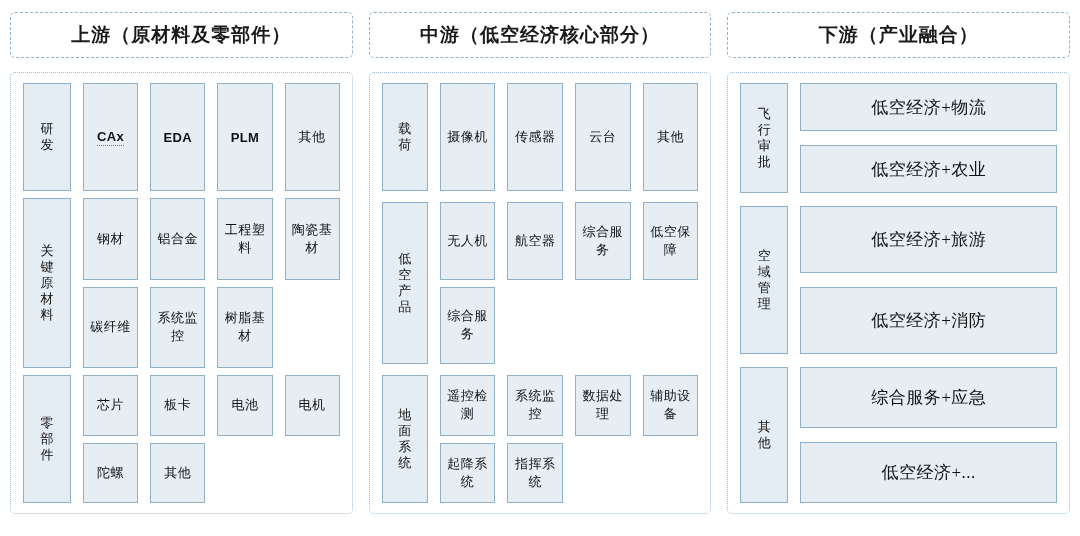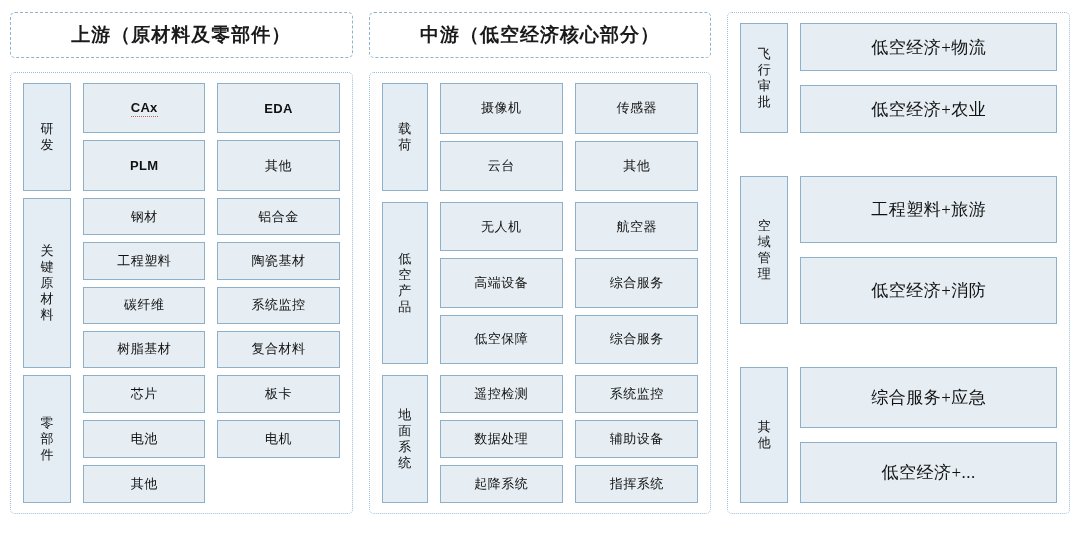--- a/index.html
+++ b/index.html
@@ -77,21 +77,21 @@
     line-height: 1.22;
     padding: 4px 0;
   }
   .vlabel .ch { display: block; }
   .items {
     flex: 1 1 auto;
     display: grid;
     gap: 7px 12px;
     min-width: 0;
   }
-  .items.two-col { grid-template-columns: 1fr 1fr; }
+  .items.two-col { grid-template-columns: 1fr 1fr 1fr 1fr; }
   .items.one-col { grid-template-columns: 1fr; }
   .cell {
     background: #e6eef4;
     border: 1.2px solid #8fb0c9;
     box-sizing: border-box;
     display: flex;
     align-items: center;
     justify-content: center;
     font-size: 13px;
     color: #111;
@@ -170,35 +170,35 @@
           <span class="ch">料</span>
         </div>
         <div class="items two-col">
           <div class="cell">钢材</div>
           <div class="cell">铝合金</div>
           <div class="cell">工程塑料</div>
           <div class="cell">陶瓷基材</div>
           <div class="cell">碳纤维</div>
           <div class="cell">系统监控</div>
           <div class="cell">树脂基材</div>
-          <div class="cell">复合材料</div>
         </div>
       </div>
 
       <div class="group g3">
         <div class="vlabel">
           <span class="ch">零</span>
           <span class="ch">部</span>
           <span class="ch">件</span>
         </div>
         <div class="items two-col">
           <div class="cell">芯片</div>
           <div class="cell">板卡</div>
           <div class="cell">电池</div>
           <div class="cell">电机</div>
+          <div class="cell">陀螺</div>
           <div class="cell">其他</div>
         </div>
       </div>
 
     </div>
   </div>
 
   <div class="column mid">
     <div class="col-title">
       <span>中游（低空经济核心部分）</span>
@@ -221,21 +221,20 @@
       <div class="group g2">
         <div class="vlabel">
           <span class="ch">低</span>
           <span class="ch">空</span>
           <span class="ch">产</span>
           <span class="ch">品</span>
         </div>
         <div class="items two-col">
           <div class="cell">无人机</div>
           <div class="cell">航空器</div>
-          <div class="cell">高端设备</div>
           <div class="cell">综合服务</div>
           <div class="cell">低空保障</div>
           <div class="cell">综合服务</div>
         </div>
       </div>
 
       <div class="group g3">
         <div class="vlabel">
           <span class="ch">地</span>
           <span class="ch">面</span>
@@ -249,20 +248,23 @@
           <div class="cell">辅助设备</div>
           <div class="cell">起降系统</div>
           <div class="cell">指挥系统</div>
         </div>
       </div>
 
     </div>
   </div>
 
   <div class="column down">
+    <div class="col-title">
+      <span>下游（产业融合）</span>
+    </div>
     <div class="col-body">
 
       <div class="group g1">
         <div class="vlabel">
           <span class="ch">飞</span>
           <span class="ch">行</span>
           <span class="ch">审</span>
           <span class="ch">批</span>
         </div>
         <div class="items one-col">
@@ -272,21 +274,21 @@
       </div>
 
       <div class="group g2">
         <div class="vlabel">
           <span class="ch">空</span>
           <span class="ch">域</span>
           <span class="ch">管</span>
           <span class="ch">理</span>
         </div>
         <div class="items one-col">
-          <div class="cell">工程塑料+旅游</div>
+          <div class="cell">低空经济+旅游</div>
           <div class="cell">低空经济+消防</div>
         </div>
       </div>
 
       <div class="group g3">
         <div class="vlabel">
           <span class="ch">其</span>
           <span class="ch">他</span>
         </div>
         <div class="items one-col">

